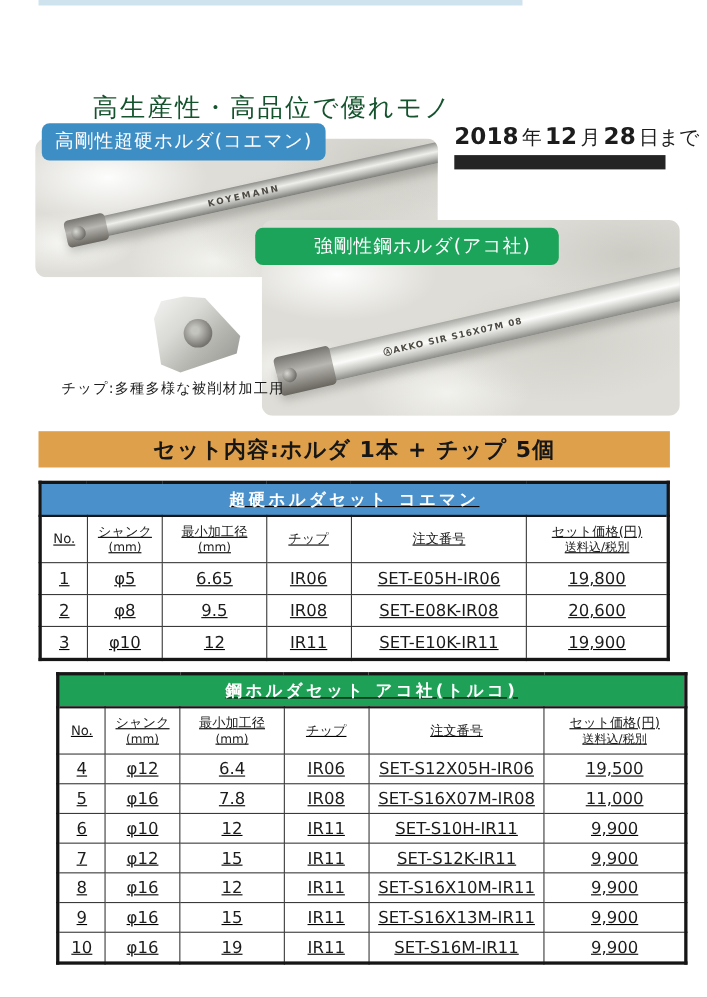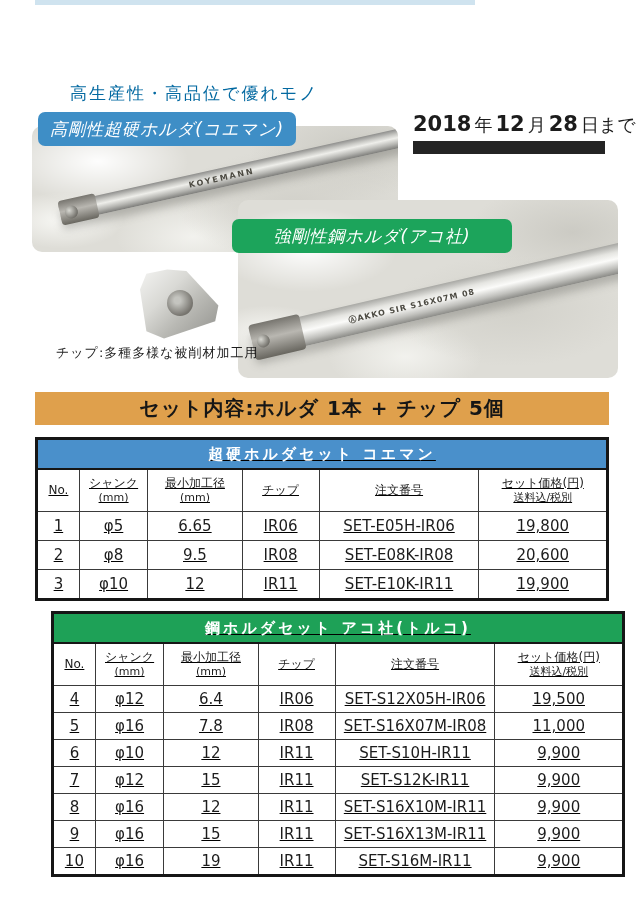--- a/index.html
+++ b/index.html
@@ -8,21 +8,21 @@
     margin:0 auto; overflow:hidden;
     font-family:"DejaVu Sans","Liberation Sans",sans-serif;
   }
   
   .top-strip{position:absolute; left:35px; top:0; width:440px; height:5px; background:#cfe3ef;}
 
   
   .title-wrap{position:absolute; left:72px; top:22px; display:flex; align-items:baseline; white-space:nowrap;}
   .title-main{font-size:45px; font-weight:800; color:#e8a74d; letter-spacing:1px;}
   .title-note{font-size:25px; font-weight:800; color:#e8a74d; margin-left:2px; letter-spacing:0;}
-  .subtitle{position:absolute; left:70px; top:82px; font-size:17px; color:#0369a1; letter-spacing:2px; font-weight:500;}
+  .subtitle{position:absolute; left:84px; top:82px; font-size:23px; color:#14532d; letter-spacing:2px; font-weight:500;}
 
   
   .deadline{position:absolute; left:413px; top:112px; white-space:nowrap; color:#1c1c1c;}
   .dl-num{font-weight:800; font-size:21px;}
   .dl-unit{font-size:18px; font-weight:400; margin:0 3px;}
   .deadline-bar{position:absolute; left:413px; top:141px; width:192px; height:13px; background:#242424;}
 
   
   .photo{position:absolute; border-radius:10px; overflow:hidden;
     background-color:#deddd7;
@@ -47,23 +47,23 @@
     background:linear-gradient(to bottom,#77756f,#b9b7b1 45%,#68665f);}
   .rod-steel .rod-head{width:52px;}
   .insert-dot{position:absolute; left:5px; top:50%; width:13px; height:13px; margin-top:-6px; border-radius:50%;
     background:radial-gradient(circle at 35% 35%, #d8d8d2, #6c6a64 75%);}
   .rod-brand{position:absolute; left:46%; top:50%; transform:translate(-50%,-50%);
     font-size:8px; color:#4c4a42; letter-spacing:2px; white-space:nowrap; font-weight:700;}
   .rod-steel .rod-brand{left:40%; letter-spacing:1px;}
 
   
   .photo-label{position:absolute; z-index:5; color:#ffffff; font-size:17px; text-align:center;
-    line-height:34px; height:34px; border-radius:7px; letter-spacing:1px;font-style:italic;}
+    line-height:34px; height:34px; border-radius:7px; letter-spacing:1px;}
   .label-carbide{left:38px; top:112px; width:258px; background:#3e8ec6;}
-  .label-steel{left:232px; top:219px; width:280px; background:#1ca45b;}
+  .label-steel{left:232px; top:207px; width:248px; background:#1ca45b;padding-left:28px;}
 
   
   .chip{position:absolute; left:140px; top:268px; width:80px; height:72px; z-index:3;
     clip-path:polygon(34% 2%, 58% 4%, 98% 52%, 94% 74%, 30% 98%, 8% 88%, 0% 30%, 8% 8%);
     background:linear-gradient(135deg,#f4f4f2 0%,#d9d9d5 35%,#b9b9b4 60%,#8f8f8b 100%);}
   .chip-hole{position:absolute; left:27px; top:22px; width:26px; height:26px; border-radius:50%;
     background:radial-gradient(circle at 40% 40%, #c4c4bf 15%, #76746e 70%);}
   .chip-caption{position:absolute; left:56px; top:344px; font-size:13px; color:#1d1d1d; letter-spacing:1px; z-index:4;}
 
   

